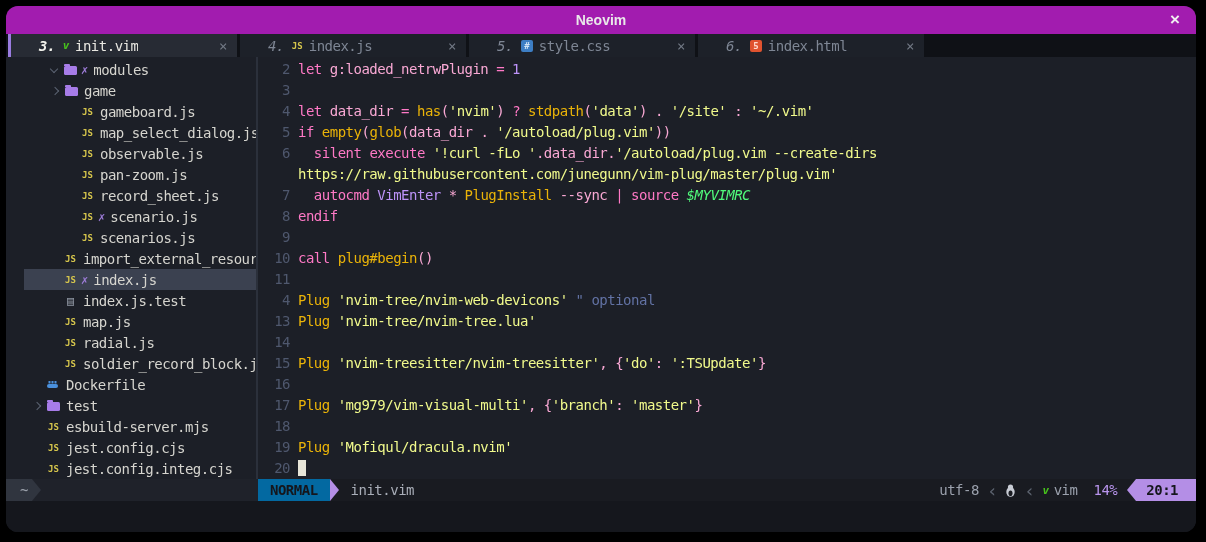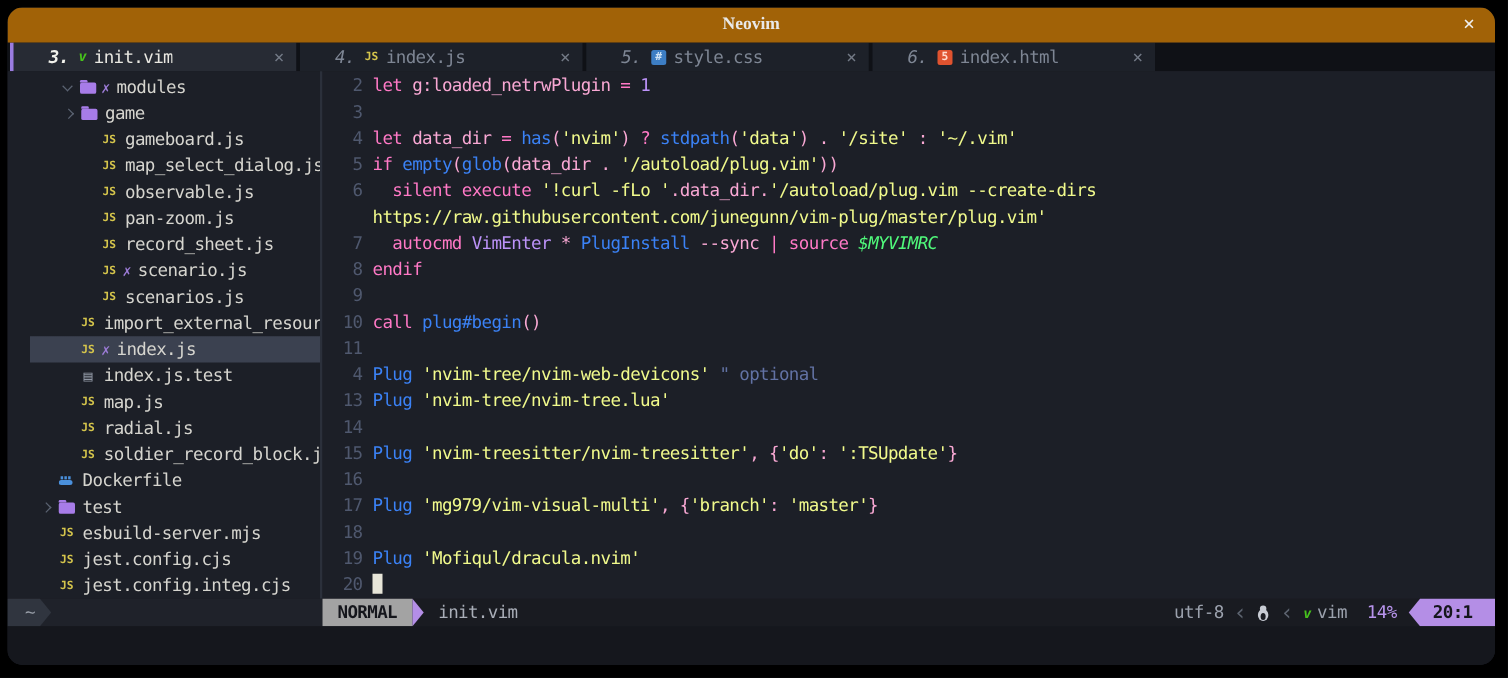--- a/index.html
+++ b/index.html
@@ -1,22 +1,22 @@
 <!DOCTYPE html>
 <html><head>
 <meta charset="utf-8">
 <style>
   html,body{margin:0;padding:0;background:#000;width:1206px;height:542px;overflow:hidden;}
   .page{position:relative;width:1206px;height:542px;background:#000;}
   .window{position:absolute;left:6px;top:6px;width:1190px;height:526px;border-radius:12px;
     background:#1c1f27;overflow:hidden;display:flex;flex-direction:column;
     font-family:"DejaVu Sans Mono",monospace;}
   
-  .titlebar{height:28px;flex:none;background:#a16207;position:relative;display:flex;
-    align-items:center;justify-content:center;font-family:Liberation Serif, serif;}
+  .titlebar{height:28px;flex:none;background:#a21caf;position:relative;display:flex;
+    align-items:center;justify-content:center;font-family:Liberation Sans, sans-serif;}
   .title{color:#e9e9e9;font-size:14px;font-weight:700;}
   .close{position:absolute;right:16px;top:0;height:28px;display:flex;align-items:center;
     color:#f0f0f0;font-size:17px;font-weight:700;cursor:default;}
   
   .tabline{height:23px;flex:none;background:#0f1116;display:flex;align-items:stretch;padding-left:2px;}
   .tab-indicator{width:3px;flex:none;background:#9a7ce0;}
   .tabs{display:flex;gap:3px;}
   .tab{width:188px;flex:none;background:#1d2129;display:flex;align-items:center;
     padding:0 10px 0 28px;font-size:14px;letter-spacing:-0.5px;color:#7e8694;}
   .tab.active{background:#272b34;color:#e9e8e2;}
@@ -48,31 +48,31 @@
   .trow{height:21px;display:flex;align-items:center;gap:3px;font-size:14px;letter-spacing:-0.5px;
     color:#d6d5cf;white-space:nowrap;overflow:hidden;}
   .trow .iconslot{width:15px;flex:none;display:inline-flex;justify-content:center;}
   .trow.selected{background:linear-gradient(90deg,transparent 18px,#3b4150 18px);}
   .tlabel{margin-left:2px;}
   .editor{flex:1;min-width:0;background:#1c1f27;padding-top:2px;overflow:hidden;
     font-size:14px;letter-spacing:-0.5px;line-height:21px;}
   .row{display:flex;}
   .num{width:32px;flex:none;text-align:right;padding-right:8px;color:#4f586e;user-select:none;}
   .code{flex:1;min-width:0;white-space:pre-wrap;overflow-wrap:anywhere;color:#ebe9e2;}
-  .c-k{color:#ff79c6}.c-g{color:#3b82f6}.c-s{color:#f1fa8c}.c-p{color:#bd93f9}
+  .c-k{color:#ff79c6}.c-g{color:#eab308}.c-s{color:#f1fa8c}.c-p{color:#bd93f9}
   .c-c{color:#6272a4}.c-f{color:#f9a8d4}.c-e{color:#50fa7b;font-style:italic}.c-t{color:#bd93f9}
   .cursor{display:inline-block;width:8px;height:16px;background:#e7e5d8;vertical-align:-3px;}
   
   .statusbar{height:22px;flex:none;display:flex;font-size:14px;letter-spacing:-0.5px;}
   .tree-status{width:252px;flex:none;background:#1f222a;display:flex;align-items:stretch;}
   .seg-tilde{background:#30353f;color:#9aa0aa;display:flex;align-items:center;padding:0 4px 0 14px;}
   .arrow-r{width:0;height:0;border-top:11px solid transparent;border-bottom:11px solid transparent;}
   .tilde-arrow{border-left:9px solid #30353f;}
   .main-status{flex:1;min-width:0;background:#191b21;display:flex;align-items:stretch;color:#9ba1ad;}
-  .seg-mode{background:#a3a3a3;color:#15161c;font-weight:700;display:flex;align-items:center;padding:0 12px;}
+  .seg-mode{background:#0369a1;color:#15161c;font-weight:700;display:flex;align-items:center;padding:0 12px;}
   .mode-arrow{border-left:9px solid #b48ee6;}
   .status-file{display:flex;align-items:center;margin-left:12px;color:#a9aeb8;}
   .spacer{flex:1;}
   .rs{display:flex;align-items:center;}
   .sep-chev{color:#5c636f;font-size:18px;margin:0 8px;display:flex;align-items:center;}
   .penguin{display:flex;align-items:center;}
   .ft{display:flex;align-items:center;gap:5px;}
   .progress{color:#b894ec;margin:0 10px 0 16px;display:flex;align-items:center;}
   .arrow-l{width:0;height:0;border-top:11px solid transparent;border-bottom:11px solid transparent;
     border-right:9px solid #b48ee6;}

